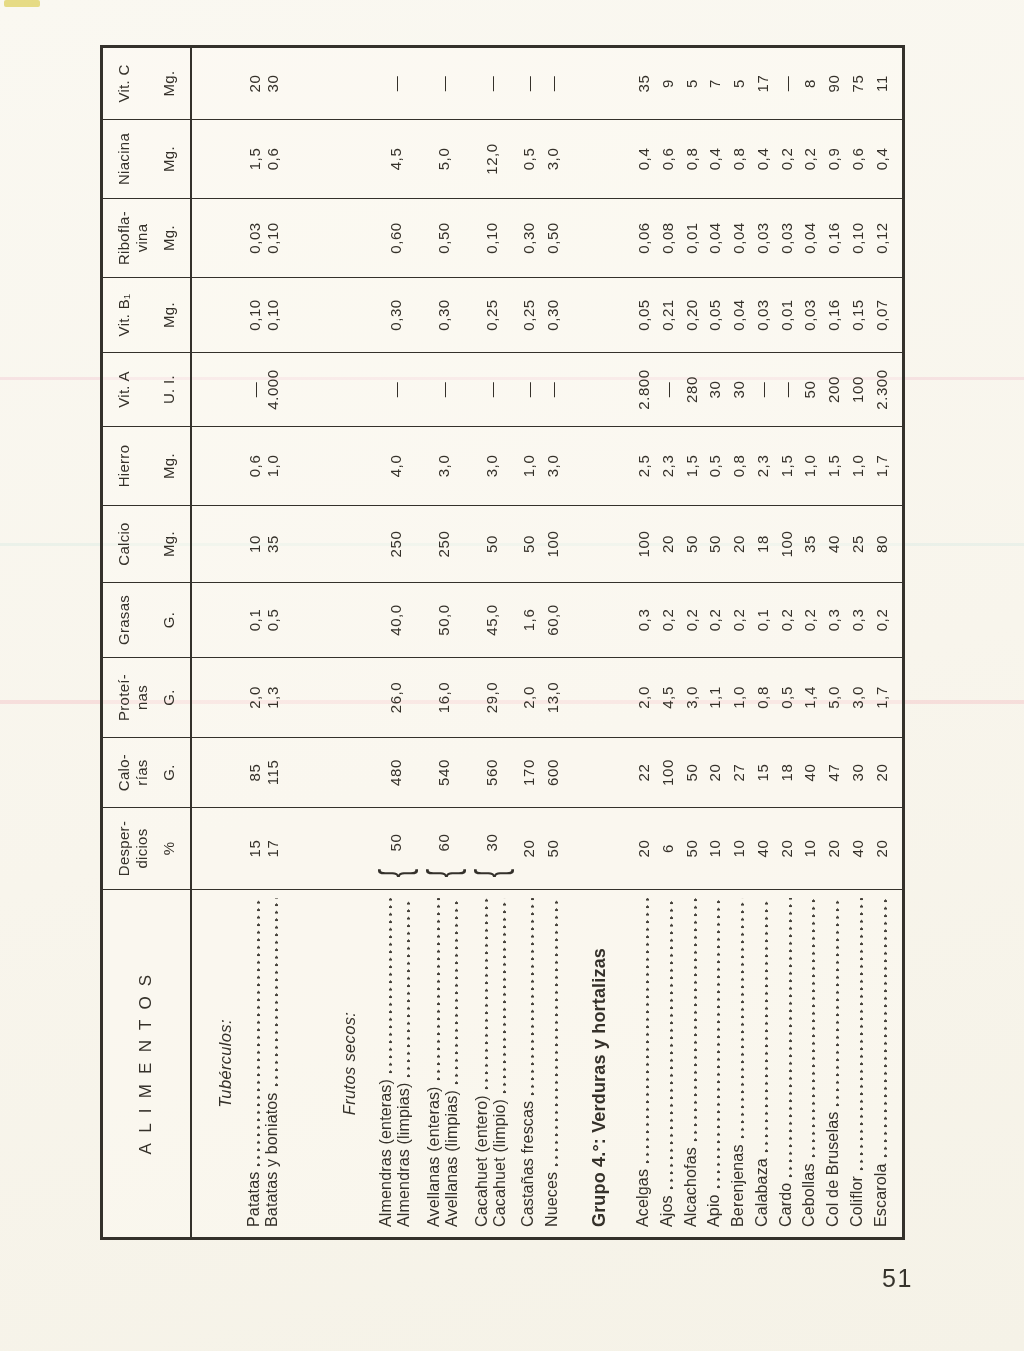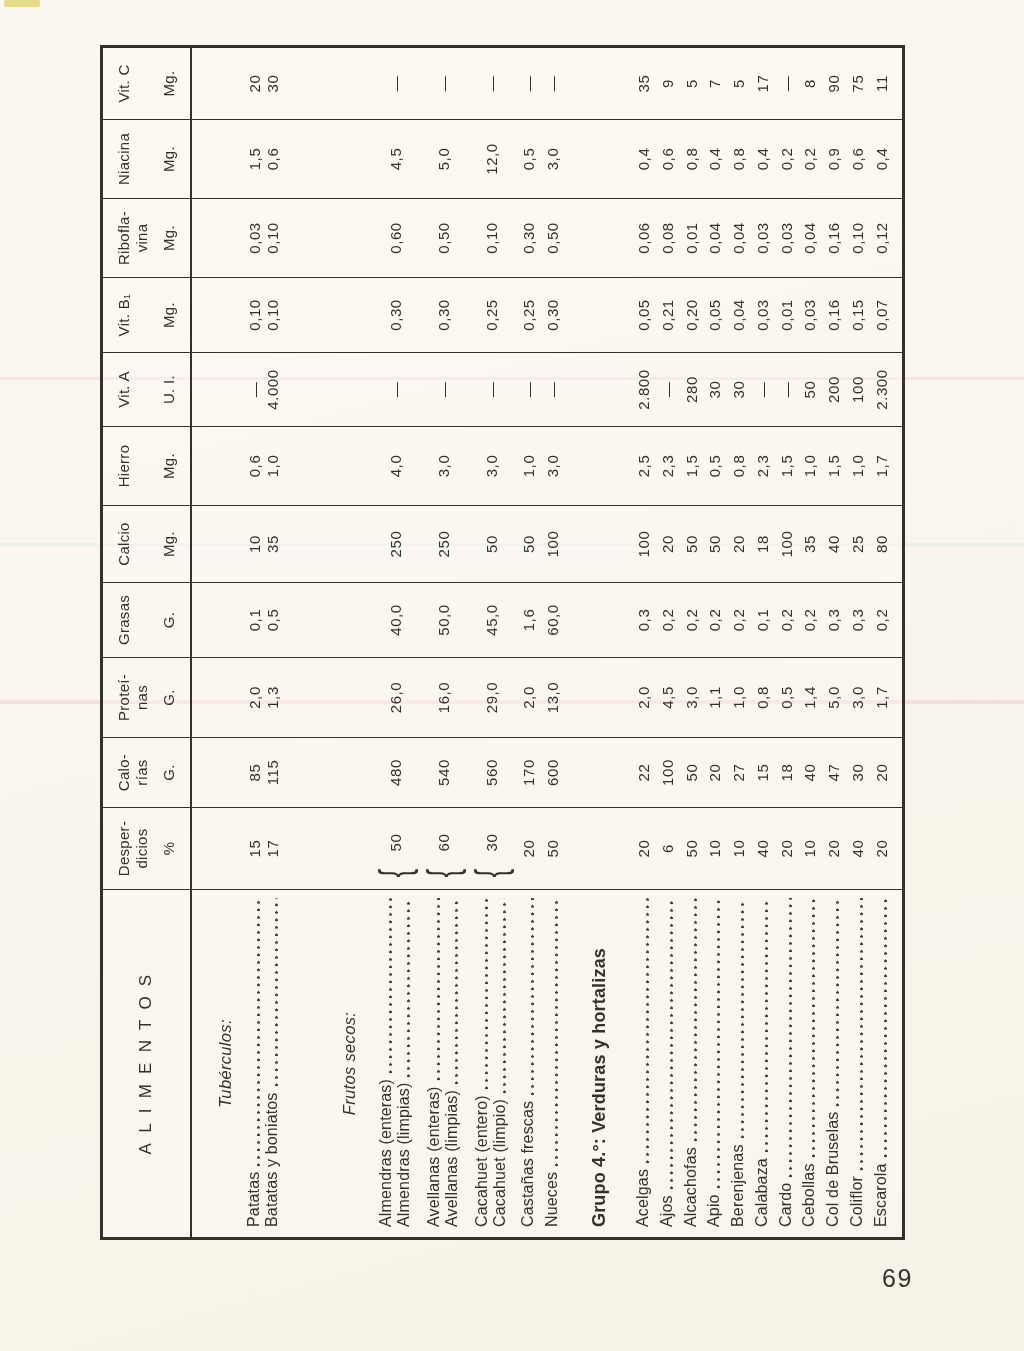--- a/index.html
+++ b/index.html
@@ -451,14 +451,14 @@
           <span class="val" style="top: 659px;">17</span>
           <span class="val" style="top: 683px;">—</span>
           <span class="val" style="top: 706px;">8</span>
           <span class="val" style="top: 730px;">90</span>
           <span class="val" style="top: 754px;">75</span>
           <span class="val" style="top: 778px;">11</span>
         </div>
       </div>
   </div>
 
-  <div class="page-number">69</div>
+  <div class="page-number">51</div>
 </div>
 
 </body></html>

